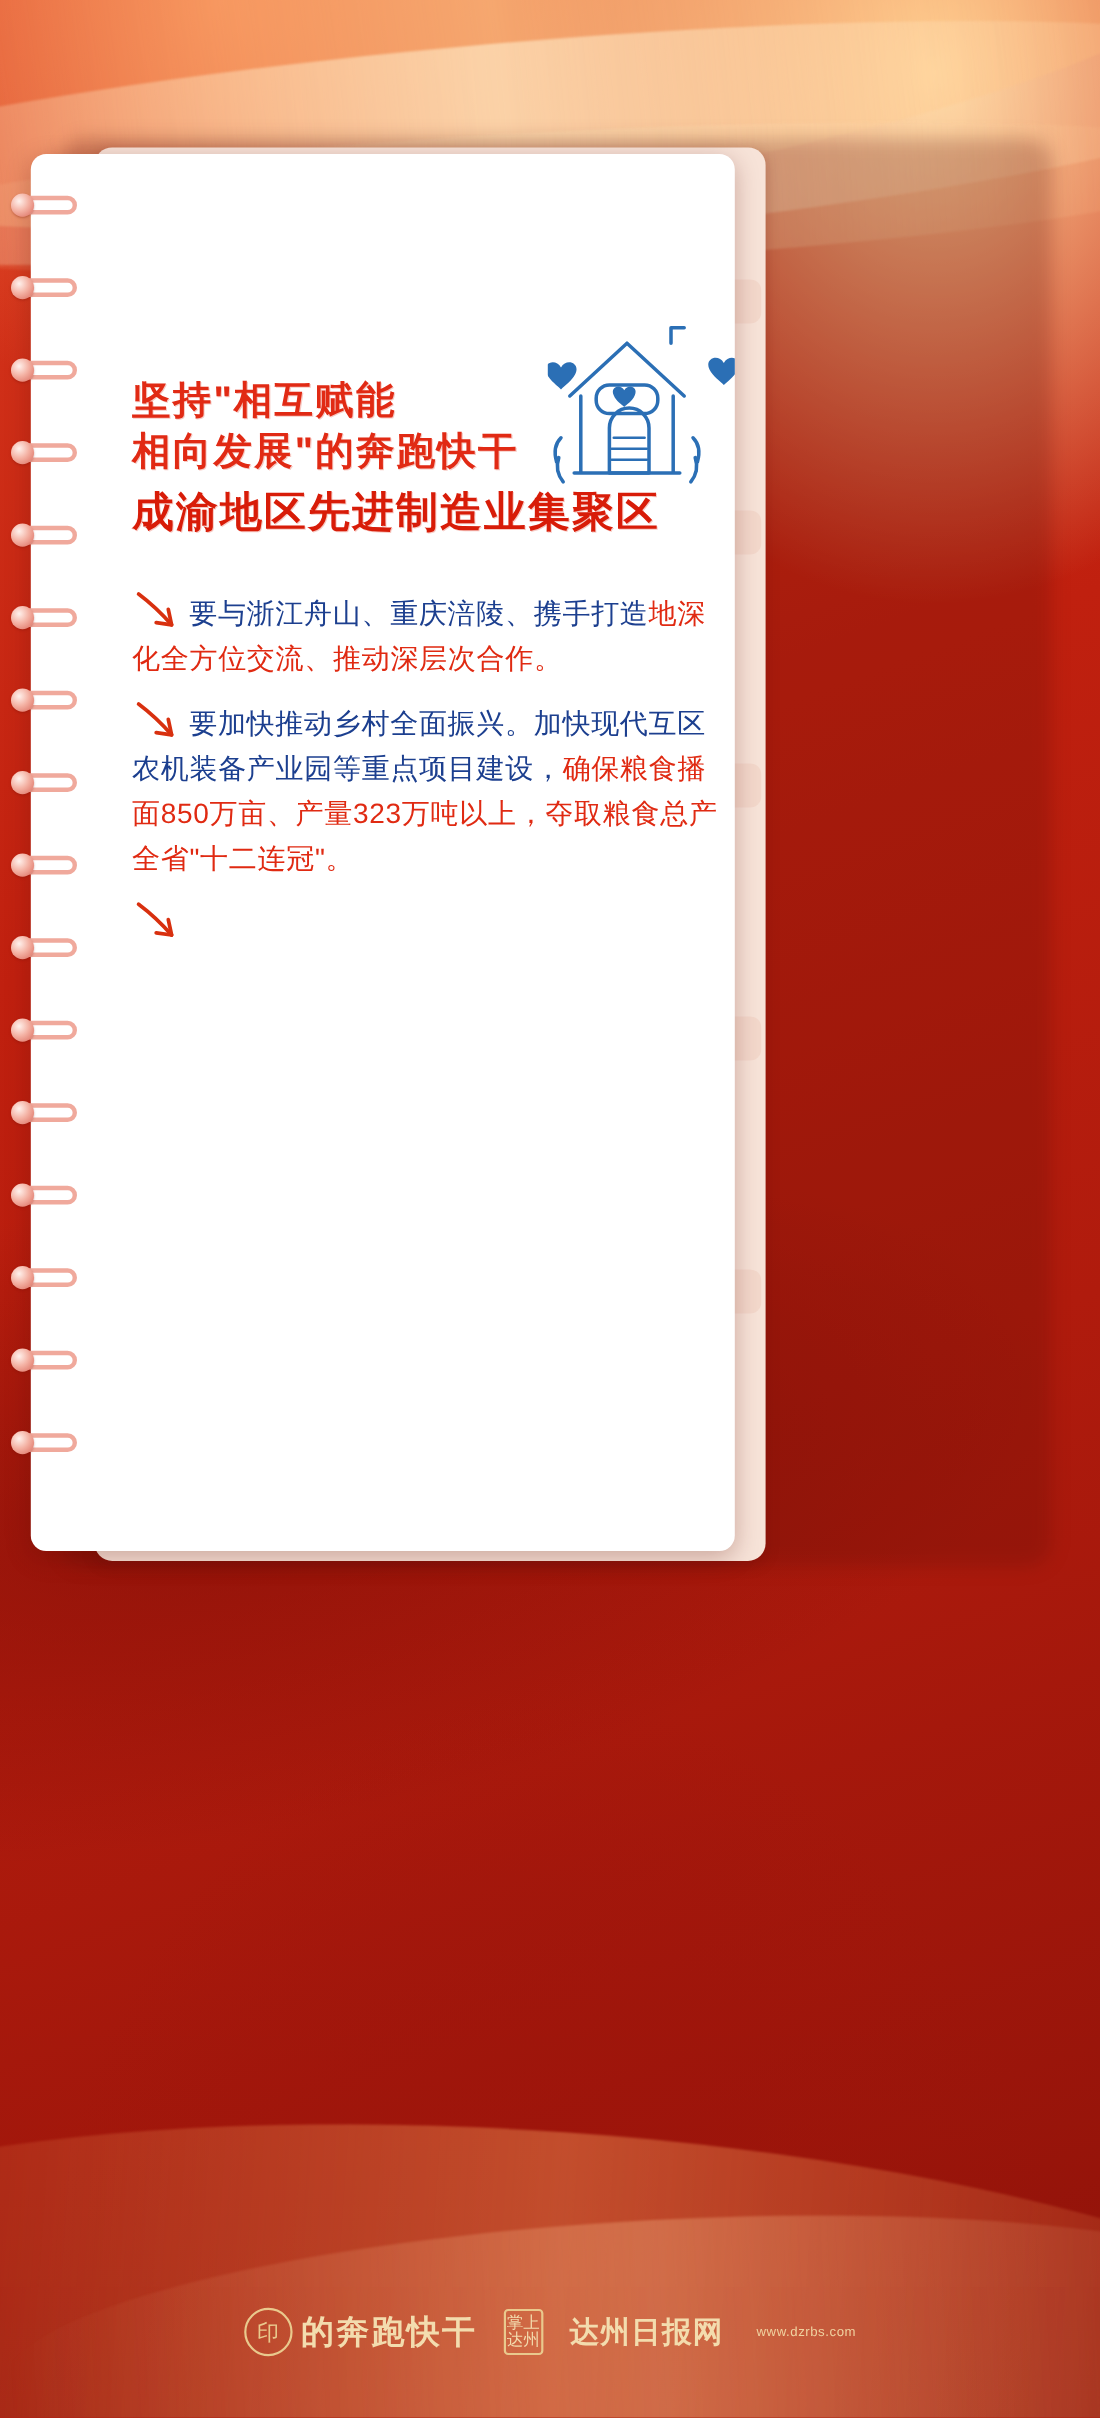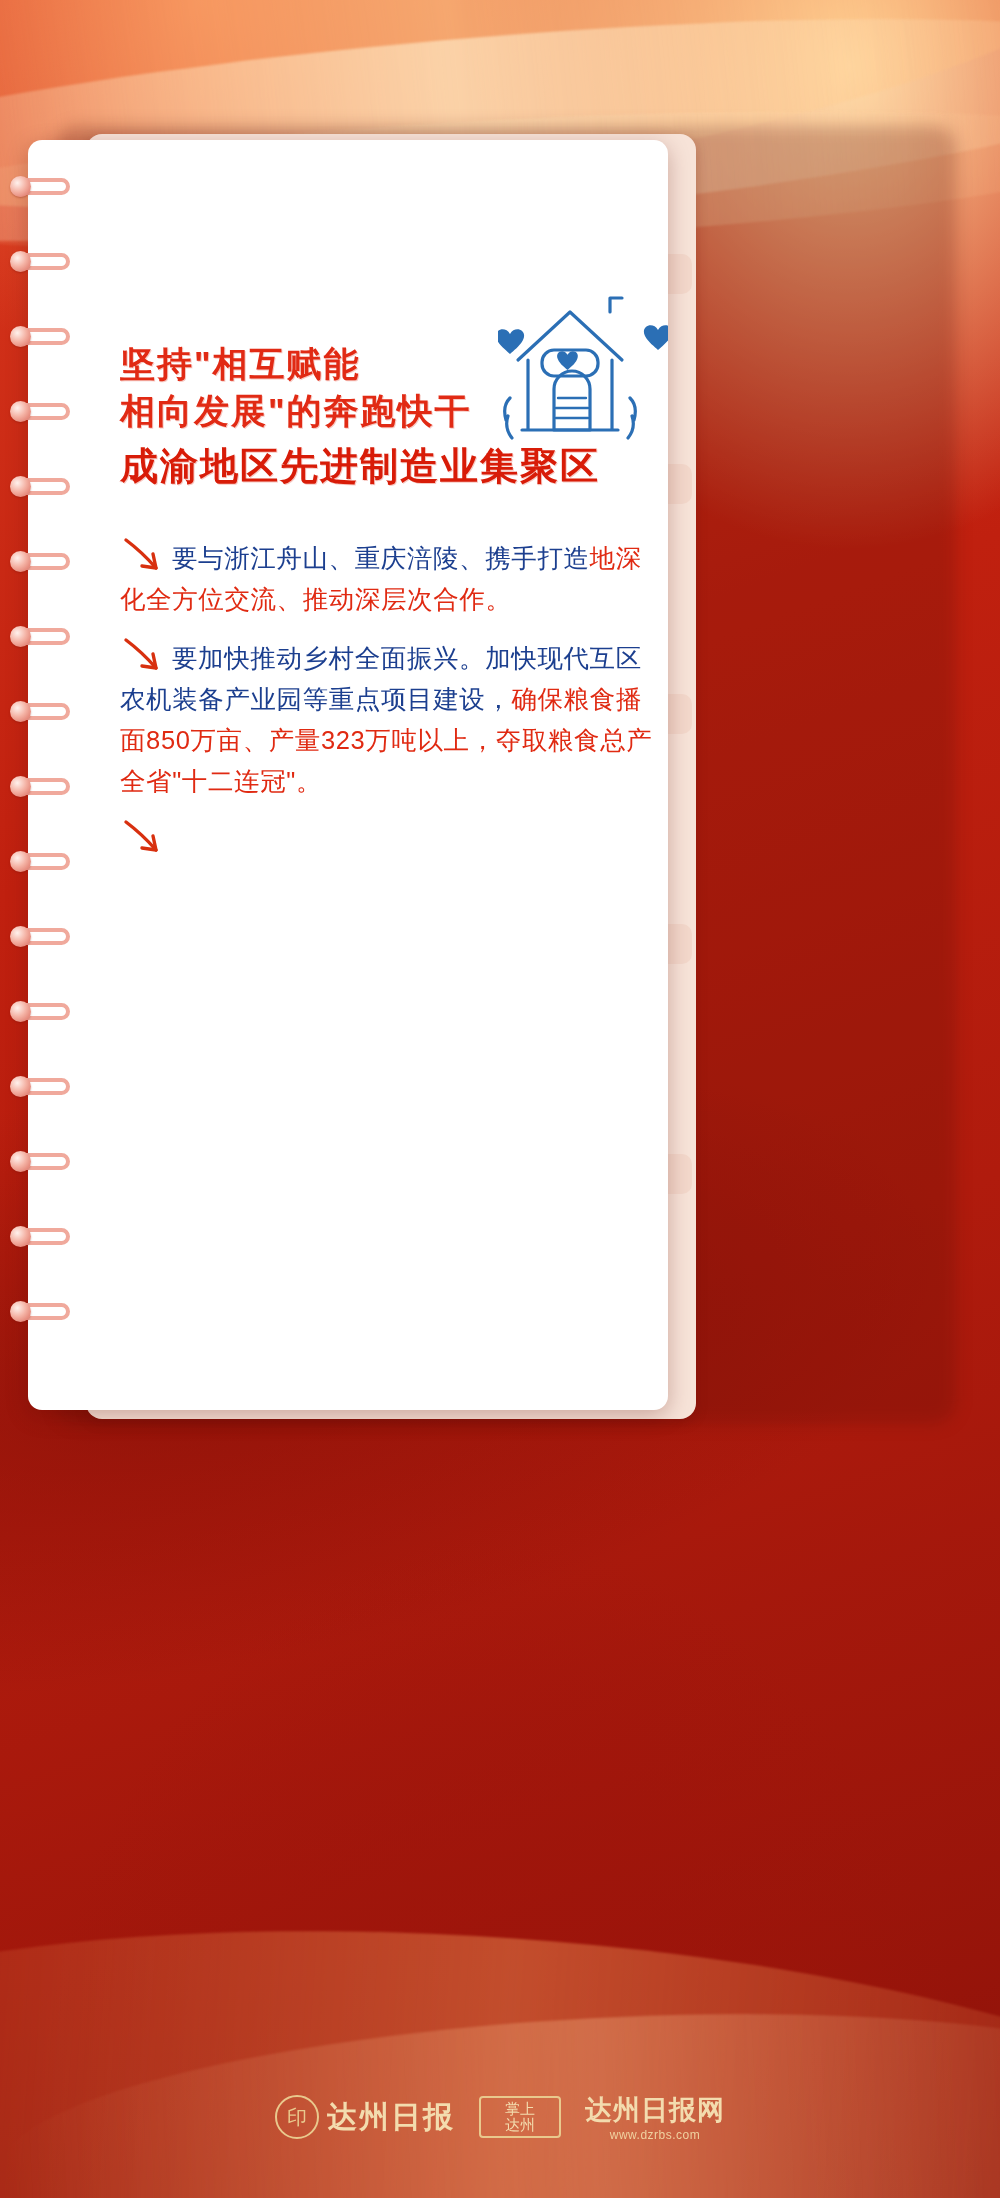--- a/index.html
+++ b/index.html
@@ -216,31 +216,32 @@
     color: #f3dcae;
     font-size: 30px;
     font-weight: 700;
     letter-spacing: 2px;
     font-family: "Liberation Serif", serif;
   }
   .logo-box {
     border: 2px solid #e9c98d;
     color: #f3dcae;
     border-radius: 4px;
-    padding: 3px 24px;
+    padding: 3px 1px;
     font-size: 15px;
     line-height: 1.08;
     text-align: center;
     font-family: "Liberation Serif", serif;
   }
   .logo-web {
     display: flex;
-    flex-direction: column;
+    flex-direction: row;
     align-items: center;
     color: #f3dcae;
+    gap: 30px;
   }
   .logo-web .cn {
     font-size: 27px;
     font-weight: 700;
     letter-spacing: 1px;
     font-family: "Liberation Serif", serif;
   }
   .logo-web .url {
     font-size: 12px;
     letter-spacing: .5px;
@@ -396,21 +397,21 @@
       </div>
     <div class="ring" style="top:1125px;">
         <div class="wire"></div>
         <div class="bead"></div>
       </div>
   </div>
 
   <div id="footer">
     <div class="logo-mark">
       <div class="logo-seal">印</div>
-      <div class="logo-cn">达州日报</div>
+      <div class="logo-cn">的奔跑快干</div>
     </div>
     <div class="logo-box">
       <div>掌上</div>
       <div>达州</div>
     </div>
     <div class="logo-web">
       <div class="cn">达州日报网</div>
       <div class="url">www.dzrbs.com</div>
     </div>
   </div>

